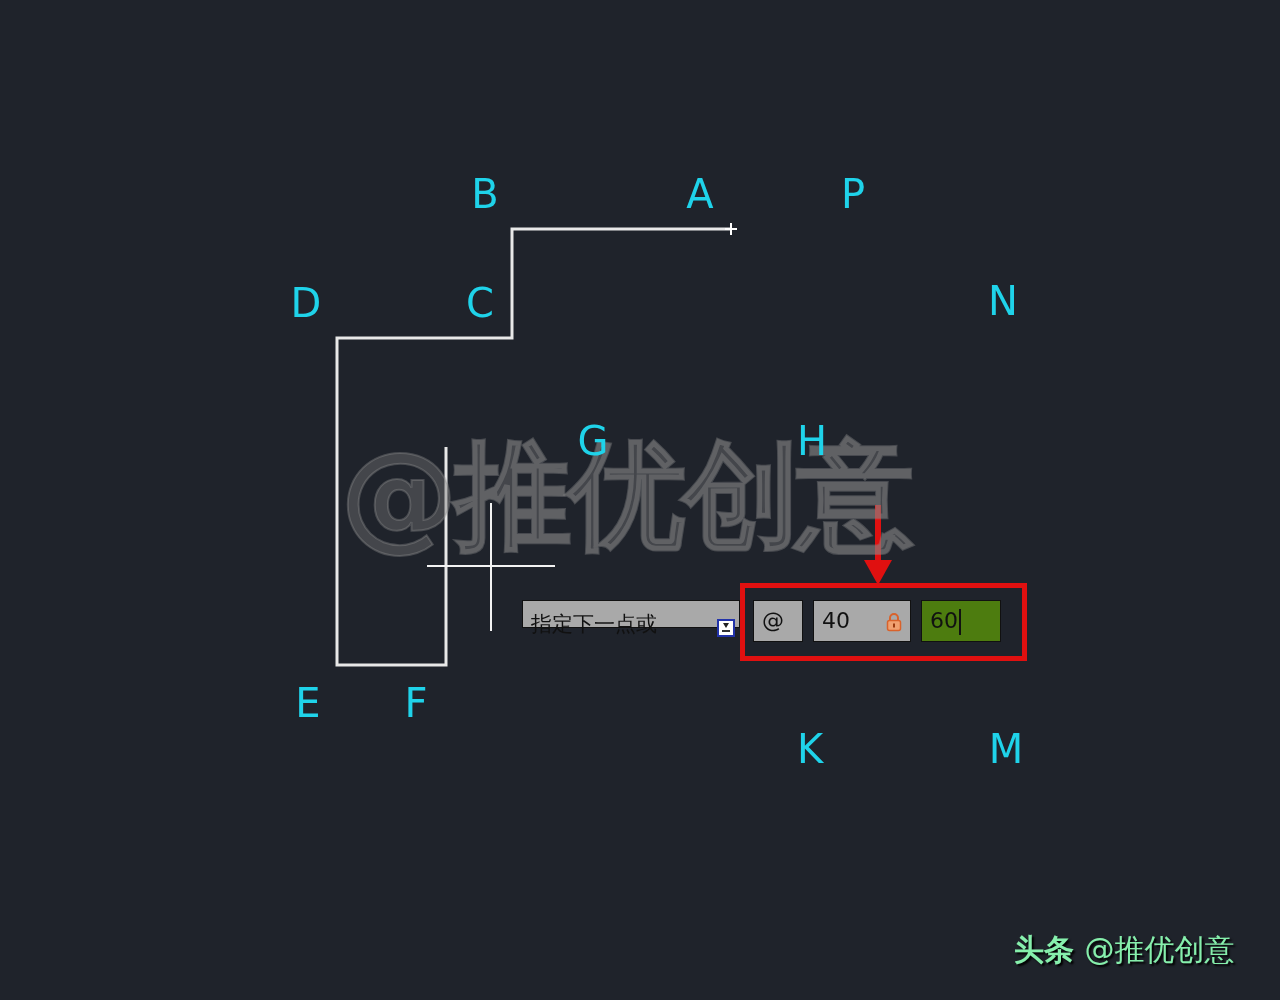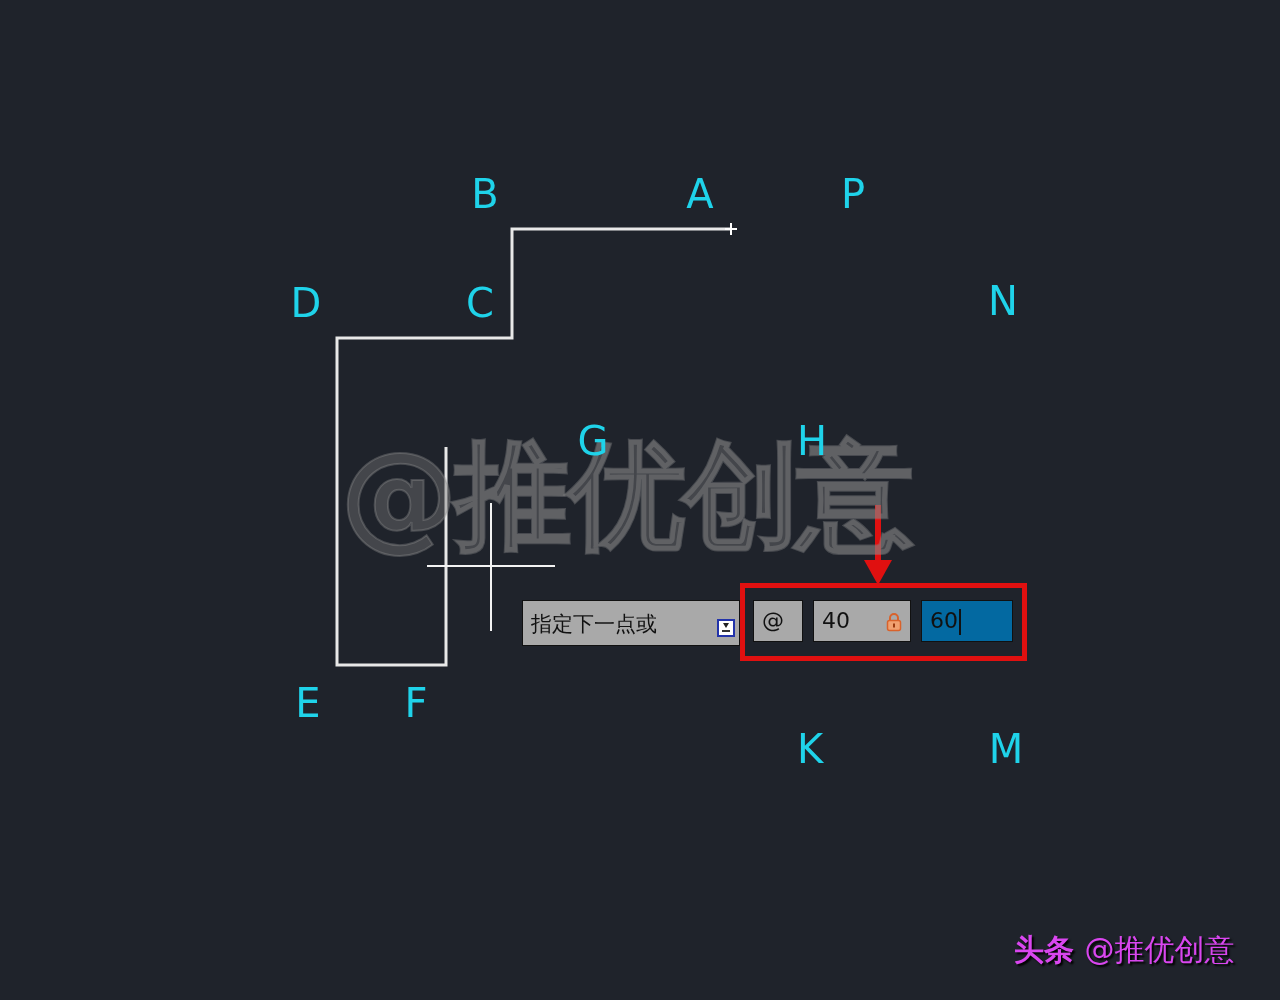--- a/index.html
+++ b/index.html
@@ -1,32 +1,32 @@
 <!DOCTYPE html>
 <html><head>
 <meta charset="utf-8">
 <style>
   html,body{margin:0;padding:0;}
   body{width:1280px;height:1000px;background:#1f232b;position:relative;overflow:hidden;font-family:"DejaVu Sans","Liberation Sans",sans-serif;}
   .canvas{position:absolute;left:0;top:0;width:1280px;height:1000px;}
   .lbl{position:absolute;color:#1fd3ea;font-size:40px;line-height:40px;font-family:"DejaVu Sans",sans-serif;transform:translate(-50%,-50%);}
   .watermark{position:absolute;left:340px;top:430px;font-size:118px;line-height:130px;font-weight:bold;color:rgba(120,120,120,0.42);-webkit-text-stroke:2px rgba(150,150,150,0.35);letter-spacing:-4px;white-space:nowrap;font-family:"DejaVu Sans",sans-serif;}
-  .prompt{position:absolute;left:522px;top:600px;width:218px;height:46px;background:#a9a9a9;border:1px solid #111;box-sizing:border-box;}
+  .prompt{position:absolute;left:522px;top:600px;width:218px;height:28px;background:#a9a9a9;border:1px solid #111;box-sizing:border-box;}
   .prompt-text{position:absolute;left:8px;top:9px;font-size:21px;color:#111;}
   .prompt-icon{position:absolute;left:194px;top:18px;width:18px;height:18px;background:#fff;border:2px solid #2233aa;box-sizing:border-box;}
   .prompt-icon:after{content:"";position:absolute;left:3px;top:9px;width:8px;height:2px;background:#333;}
   .prompt-icon:before{content:"";position:absolute;left:4px;top:2px;border-left:3px solid transparent;border-right:3px solid transparent;border-top:5px solid #222;}
   .redbox{position:absolute;left:740px;top:583px;width:287px;height:78px;border:5px solid #e01010;box-sizing:border-box;background:#1f232b;}
   .field{position:absolute;height:42px;top:600px;box-sizing:border-box;border:1px solid #111;font-size:22px;line-height:40px;color:#111;padding-left:8px;}
   .f-at{left:753px;width:50px;background:#a9a9a9;}
   .f-20{left:813px;width:98px;background:#a9a9a9;}
-  .f-60{left:921px;width:92px;background:#0369a1;}
+  .f-60{left:921px;width:80px;background:#4d7c0f;}
   .caret{display:inline-block;width:2px;height:26px;background:#111;vertical-align:middle;margin-left:1px;}
   .lock{position:absolute;left:886px;top:612px;width:16px;height:20px;}
-  .footer{position:absolute;left:1014px;top:930px;font-size:30px;color:#d946ef;font-weight:bold;text-shadow:2px 2px 2px #000;white-space:nowrap;}
+  .footer{position:absolute;left:1014px;top:930px;font-size:30px;color:#86efac;font-weight:bold;text-shadow:2px 2px 2px #000;white-space:nowrap;}
   .footer .handle{font-weight:normal;}
 </style>
 </head>
 <body>
 
 <svg class="canvas" width="1280" height="1000" viewBox="0 0 1280 1000">
 
   <polyline points="731,229 512,229 512,338 337,338 337,665 446,665 446,447" fill="none" stroke="#e8e8e8" stroke-width="3"></polyline>
 
   <g stroke="#fff" stroke-width="2">

